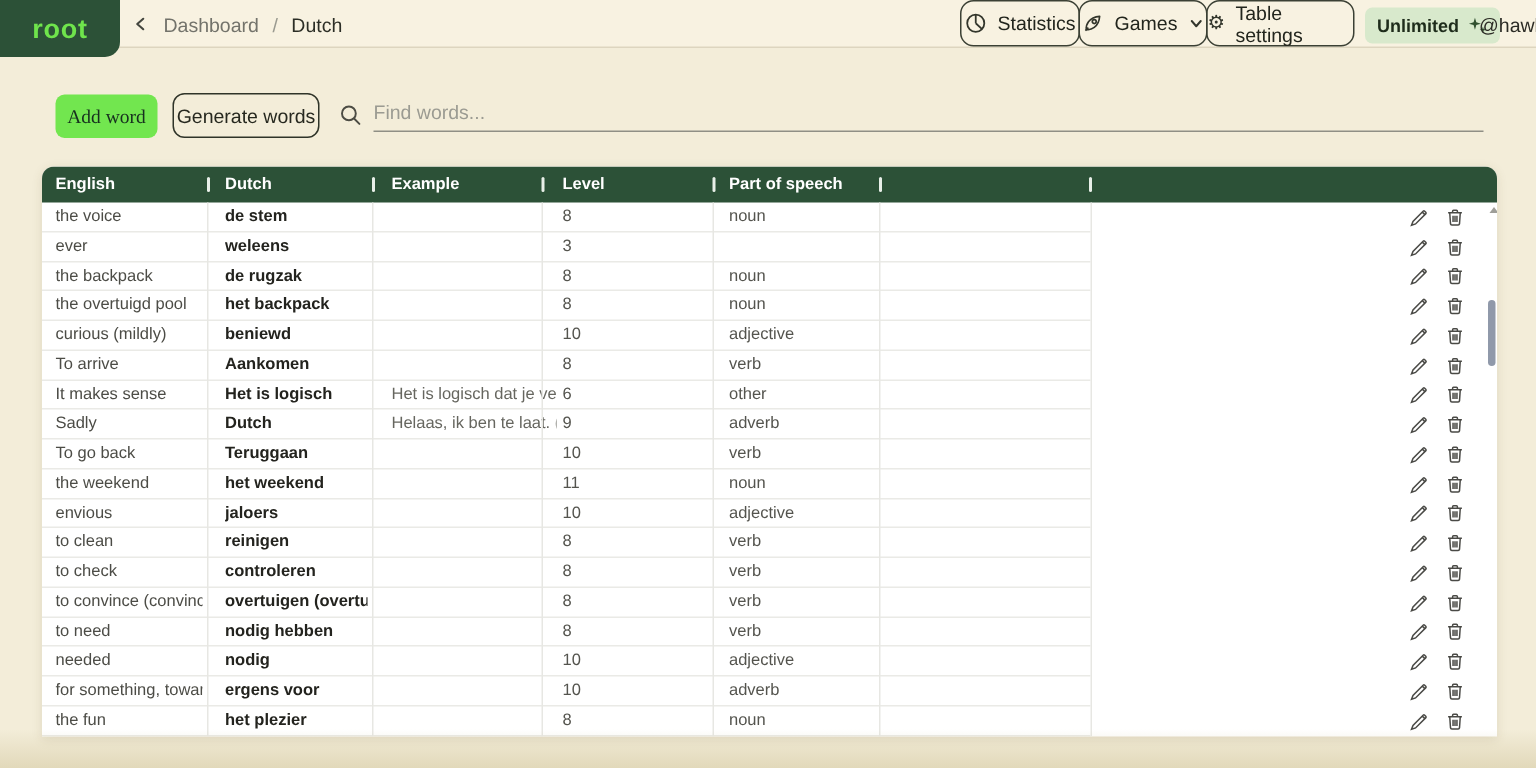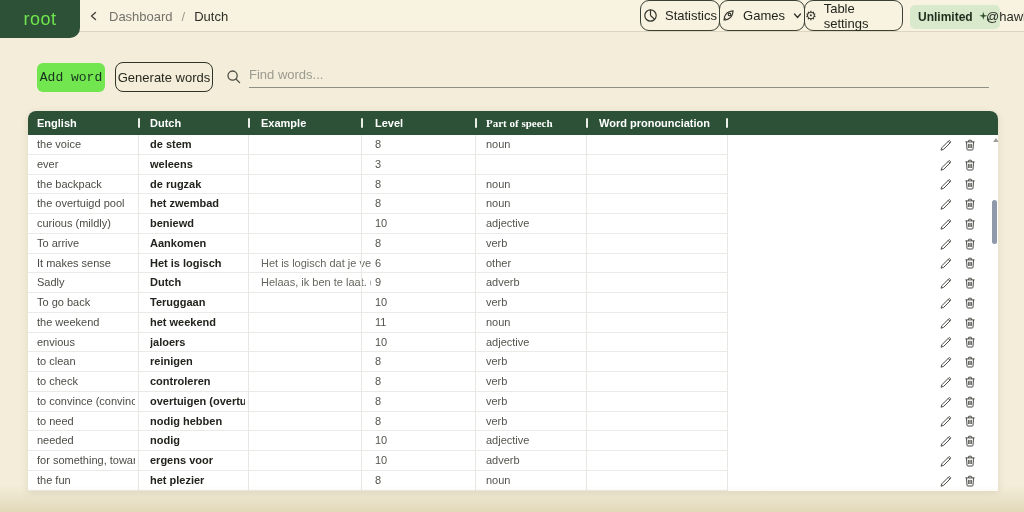--- a/index.html
+++ b/index.html
@@ -4,21 +4,21 @@
 <style>
   * { margin:0; padding:0; box-sizing:border-box; }
   html,body { width:1024px; height:512px; overflow:hidden; }
   body { font-family:"Liberation Sans", sans-serif; background:#f3edd9; position:relative; }
 
   
   .topbar { position:absolute; left:0; top:0; width:1024px; height:32px;
             background:#f8f2e1; border-bottom:1px solid #ddd5bf; z-index:2; }
   .logo { position:absolute; left:0; top:0; width:80px; height:38px; background:#2c5137;
           border-radius:0 0 10px 0; display:flex; align-items:center; justify-content:center;
-          color:#6fe44c; font-weight:normal; font-size:18px; letter-spacing:0.5px; z-index:5; }
+          color:#6fe44c; font-weight:bold; font-size:18px; letter-spacing:0.5px; z-index:5; }
   .breadcrumb { position:absolute; left:88px; top:0; height:32px; display:flex; align-items:center; gap:9px; font-size:13px; }
   .bc-back { display:flex; align-items:center; cursor:pointer; }
   .bc-dash { color:#73736b; }
   .bc-sep  { color:#9a9a90; }
   .bc-cur  { color:#2c2e26; }
 
   .tb-btn { position:absolute; top:0; height:31px; border:1px solid #3b4034; border-radius:9px;
             background:transparent; display:flex; align-items:center; justify-content:center; gap:7px;
             font-size:13px; color:#22251d; cursor:pointer; }
   .tb-stats    { left:640px; width:80px; }
@@ -28,37 +28,37 @@
 
   .plan-badge { position:absolute; left:910px; top:5px; height:22px; padding:12px 8px;
                 background:#d8e9cc; border-radius:5px; display:flex; align-items:center; gap:5px;
                 font-size:12px; font-weight:bold; color:#1e2c1b; }
   .username { position:absolute; left:986px; top:0; height:32px; display:flex; align-items:center;
               font-size:13px; color:#2b2b25; white-space:nowrap; }
 
   
   .btn-add { position:absolute; left:37px; top:63px; width:68px; height:29px; background:#72e64f;
              border:none; border-radius:6px; font-size:13px; color:#17301f; cursor:pointer;
-             font-family:Liberation Mono, monospace; }
+             font-family:Liberation Serif, serif; }
   .btn-generate { position:absolute; left:115px; top:62px; width:98px; height:30px; background:transparent;
                   border:1px solid #2f3429; border-radius:8px; font-size:13px; color:#26281f; cursor:pointer;
                   font-family:"Liberation Sans", sans-serif; }
   .search-icon { position:absolute; left:226px; top:69px; }
   .search-input { position:absolute; left:249px; top:62px; width:740px; height:26px; background:transparent;
                   border:none; border-bottom:1px solid #8f8f85; font-size:13px; color:#33332c;
                   font-family:"Liberation Sans", sans-serif; outline:none; }
   .search-input::placeholder { color:#9b9b92; }
 
   
   .table-wrap { position:absolute; left:28px; top:111px; width:970px; height:380px; background:#ffffff;
                 border-radius:8px 8px 0 0; overflow:hidden; box-shadow:0 2px 7px rgba(90,80,40,0.13); }
   .t-header { position:relative; height:24px; background:#2c5137; }
   .t-header .hcol { position:absolute; top:0; height:24px; line-height:24px; color:#ffffff;
                     font-size:11px; font-weight:bold; white-space:nowrap; }
-  .h-en {left:9px;} .h-du {left:122px;} .h-ex {left:233px;} .h-lv {left:347px;} .h-ps {left:458px;font-family:Liberation Serif, serif;} .h-pr {left:571px;}
+  .h-en {left:9px;} .h-du {left:122px;} .h-ex {left:233px;} .h-lv {left:347px;} .h-ps {left:458px;} .h-pr {left:571px;}
   .hdiv { position:absolute; top:7px; width:2px; height:10px; background:#e8efe8; border-radius:1px; }
 
   .t-body { position:relative; }
   .vline { position:absolute; top:24px; bottom:0; width:1px; background:#e7e7e3; pointer-events:none; }
 
   .t-row { position:relative; height:19.75px; }
   .cells { position:absolute; left:0; top:0; width:699px; height:100%; border-bottom:1px solid #eaeae6;padding-left:48px; }
   .cell  { position:absolute; top:0; height:19.75px; line-height:19.75px; font-size:11px;
            white-space:nowrap; overflow:hidden; }
   .c-en { left:9px;   width:98px;  color:#4c4c46; }
@@ -156,21 +156,20 @@
 </span>
 <input class="search-input" type="text" placeholder="Find words..." style="">
 
 <div class="table-wrap">
   <div class="t-header">
     <span class="hcol h-en">English</span>
     <span class="hcol h-du">Dutch</span>
     <span class="hcol h-ex">Example</span>
     <span class="hcol h-lv">Level</span>
     <span class="hcol h-ps">Part of speech</span>
-    <span class="hcol h-pr">Word pronounciation</span>
     <span class="hdiv" style="left:110px"></span>
     <span class="hdiv" style="left:220px"></span>
     <span class="hdiv" style="left:333px"></span>
     <span class="hdiv" style="left:447px"></span>
     <span class="hdiv" style="left:558px"></span>
     <span class="hdiv" style="left:698px"></span>
   </div>
   <div class="t-body">
       <div class="t-row">
         <div class="cells">
@@ -258,21 +257,21 @@
                 <path d="M3.5 3.9 L4 11.3 Q4.1 12 4.9 12 L9.1 12 Q9.9 12 10 11.3 L10.5 3.9"></path>
                 <path d="M5.7 5.9 L5.7 10 M7 5.9 L7 10 M8.3 5.9 L8.3 10"></path>
               </svg>
       </span>
     </span>
   </div>
 </div>
       <div class="t-row">
         <div class="cells">
           <span class="cell c-en">the overtuigd pool</span>
-          <span class="cell c-du">het zwembad</span>
+          <span class="cell c-du">het backpack</span>
           <span class="cell c-ex"></span>
           <span class="cell c-lv">8</span>
           <span class="cell c-ps">noun</span>
           <span class="cell c-pr"></span>
         </div>
   <div class="actions">
     <span class="act">
       <span>
         <svg class="icn" width="14" height="14" viewBox="0 0 14 14">
                 <path d="M2 12.2 L3 9.6 L9.9 2.7 Q10.3 2.3 10.8 2.8 L11.5 3.5 Q12 4 11.6 4.4 L4.7 11.3 L2 12.2 Z" fill="none" stroke="#4a4a46" stroke-width="1"></path>

